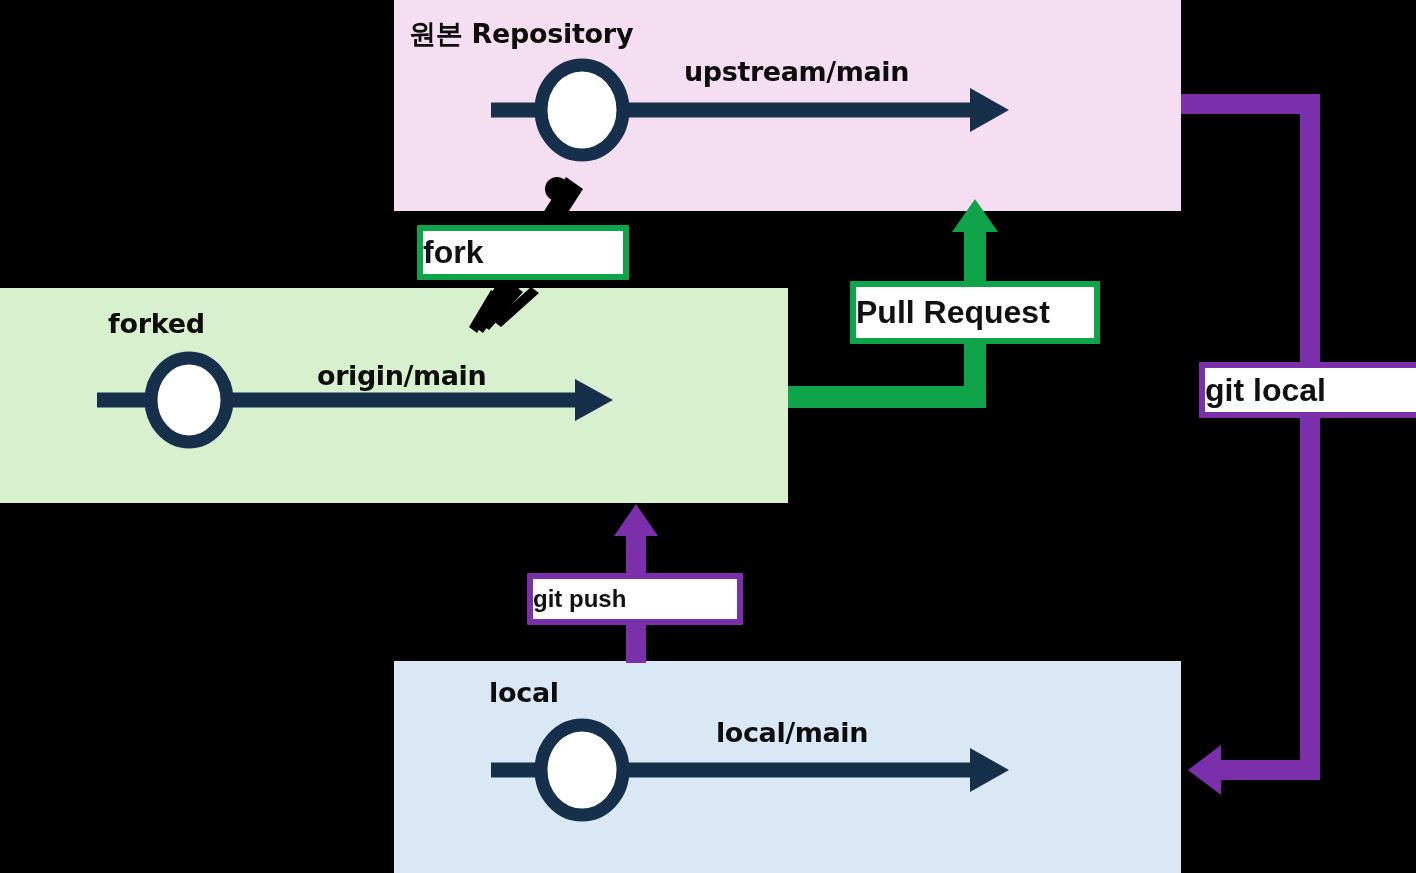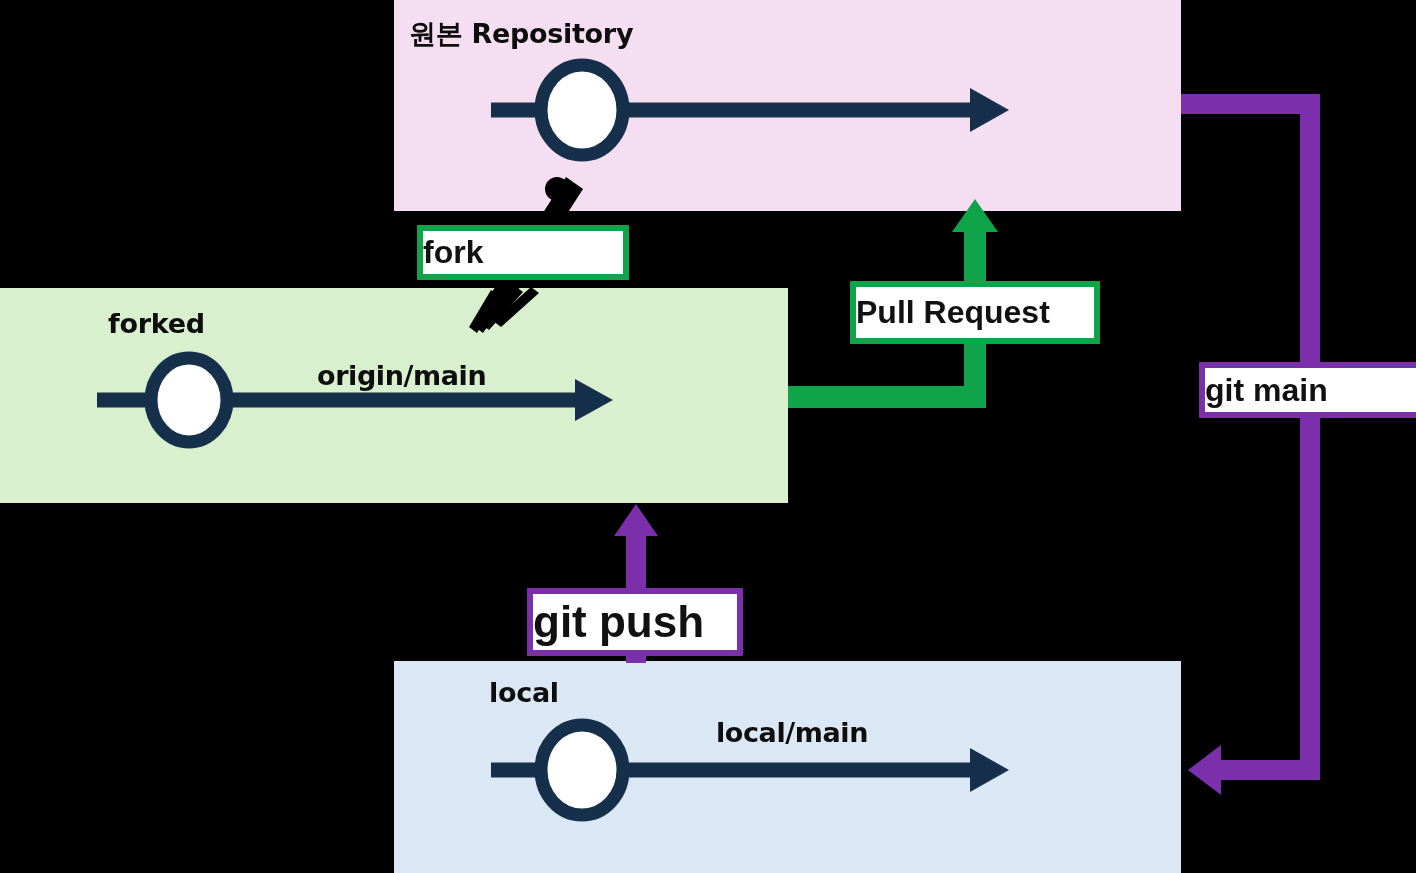--- a/index.html
+++ b/index.html
@@ -62,20 +62,21 @@
   .pill-green { border: 6px solid #0fa449; }
   .pill-purple { border: 6px solid #7b2fab; }
 </style>
 </head>
 <body>
 
 <div id="stage">
 
   <div class="panel" style="left:394px; top:0px; width:787px; height:211px; background:#f5def1;"></div>
   <div class="panel-title" style="left:409px; top:16px; font-size:27px;">원본 Repository</div>
+  <div class="branch-label" style="left:684px; top:56px; font-size:27px;">upstream/main</div>
 
   <div class="panel" style="left:0px; top:288px; width:788px; height:215px; background:#d9f0cf;"></div>
   <div class="panel-title" style="left:84px; top:308px; font-size:27px;margin-left:24px;">forked</div>
   <div class="branch-label" style="left:317px; top:360px; font-size:27px;">origin/main</div>
 
   <div class="panel" style="left:394px; top:661px; width:787px; height:212px; background:#dae7f5;"></div>
   <div class="panel-title" style="left:489px; top:677px; font-size:27px;">local</div>
   <div class="branch-label" style="left:716px; top:717px; font-size:27px;">local/main</div>
 
   <svg class="svg-layer" viewBox="0 0 1416 873">
@@ -126,21 +127,21 @@
   </svg>
 
   <div class="pill pill-green" style="left:417px; top:225px; width:212px; height:55px; font-size:32px;">
     <span>fork</span>
   </div>
 
   <div class="pill pill-green" style="left:850px; top:281px; width:250px; height:63px; font-size:32px;">
     <span>Pull Request</span>
   </div>
 
-  <div class="pill pill-purple" style="left:527px; top:588px; width:216px; height:68px; font-size:44px;">
+  <div class="pill pill-purple" style="left:527px; top:573px; width:216px; height:52px; font-size:24px;">
     <span>git push</span>
   </div>
 
   <div class="pill pill-purple" style="left:1199px; top:362px; width:230px; height:56px; font-size:32px;">
-    <span>git main</span>
+    <span>git local</span>
   </div>
 
 </div>
 
 </body></html>

